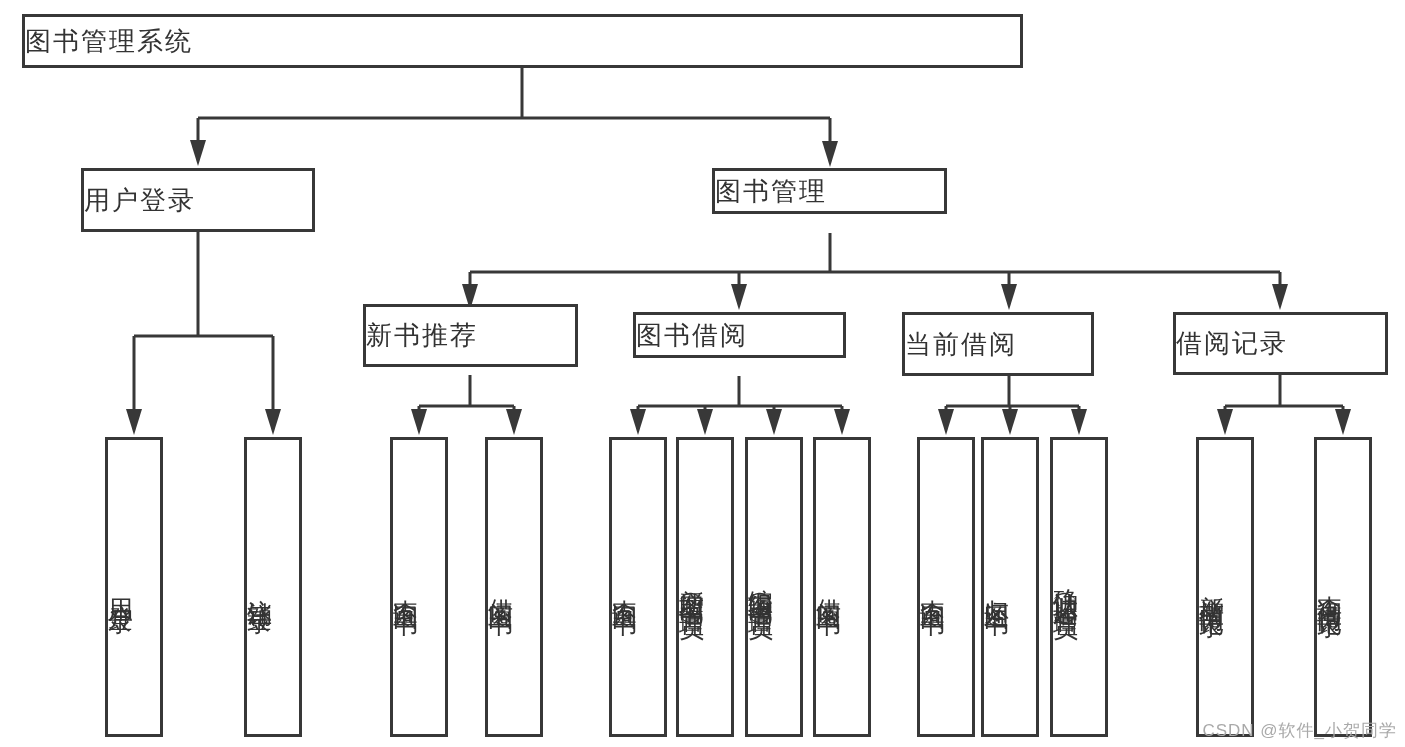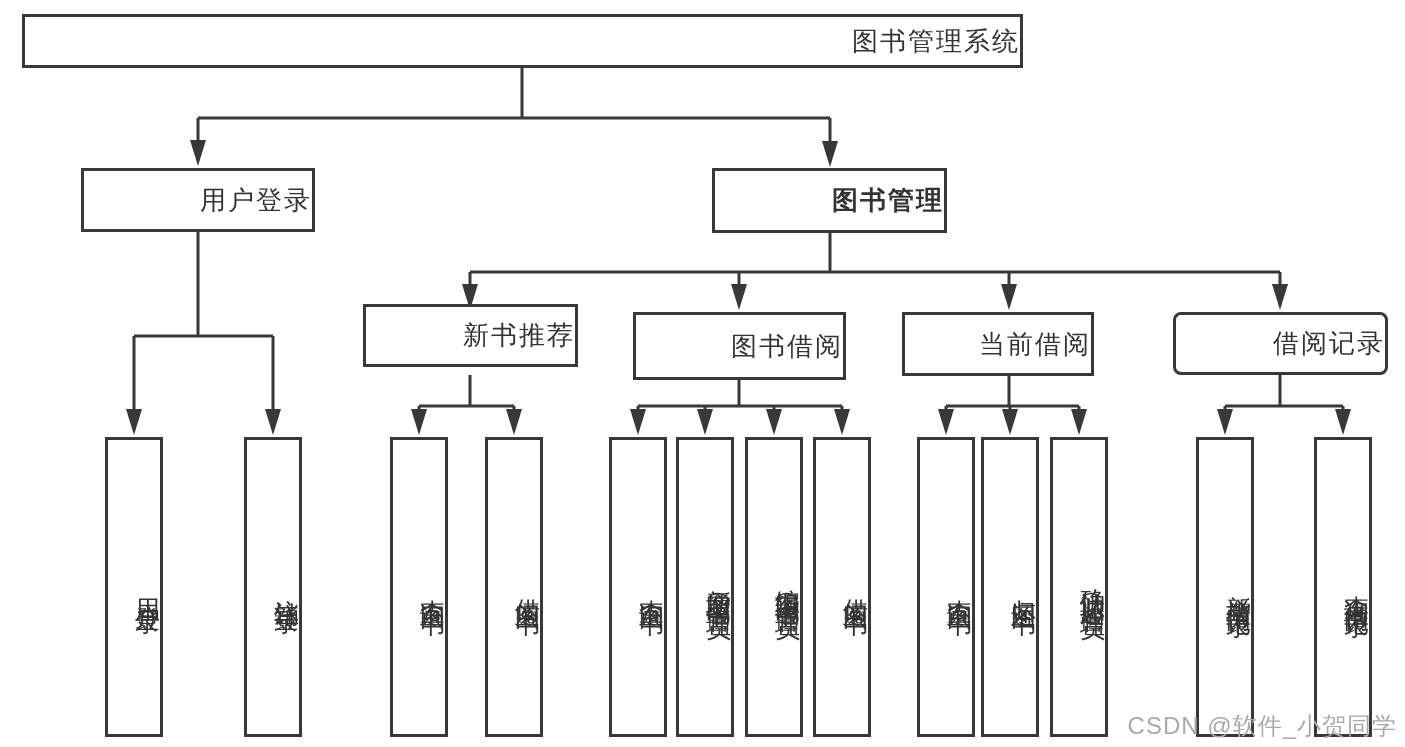--- a/index.html
+++ b/index.html
@@ -12,38 +12,38 @@
   }
   .wires{position:absolute;left:0;top:0;width:1405px;height:747px;}
   .node{
     position:absolute;
     box-sizing:border-box;
     background:#ffffff;
     border:3px solid #383838;
     color:#333333;
     display:flex;
     align-items:center;
-    justify-content:flex-end;
+    justify-content:flex-start;
     text-align:center;
   }
   .node.h{font-size:26px;letter-spacing:2px;}
   .node.root{font-size:26px;letter-spacing:2px;}
   .node.leaf span{
     writing-mode:vertical-rl;
     text-orientation:mixed;
     font-size:25px;
     line-height:1;
     letter-spacing:4px;
     white-space:nowrap;
   }
   .watermark{
     position:absolute;
     right:8px;
     bottom:5px;
-    font-size:24px;
+    font-size:17px;
     color:#a9a9a9;
     letter-spacing:1px;
     white-space:nowrap;
   }
 </style>
 </head>
 <body>
 
 <div class="stage">
 
@@ -90,34 +90,34 @@
     </g>
   </svg>
 
   <div class="node root" style="left:22px;top:14px;width:1001px;height:54px;">
     <span>图书管理系统</span>
   </div>
 
   <div class="node h" style="left:81px;top:168px;width:234px;height:64px;">
     <span>用户登录</span>
   </div>
-  <div class="node h" style="left:712px;top:168px;width:235px;height:65px;font-weight:bold;">
+  <div class="node h" style="left:712px;top:168px;width:235px;height:46px;">
     <span>图书管理</span>
   </div>
 
   <div class="node h" style="left:363px;top:304px;width:215px;height:63px;">
     <span>新书推荐</span>
   </div>
-  <div class="node h" style="left:633px;top:312px;width:213px;height:68px;">
+  <div class="node h" style="left:633px;top:312px;width:213px;height:46px;">
     <span>图书借阅</span>
   </div>
   <div class="node h" style="left:902px;top:312px;width:192px;height:64px;">
     <span>当前借阅</span>
   </div>
-  <div class="node h" style="left:1173px;top:312px;width:215px;height:63px;border-radius:8px;">
+  <div class="node h" style="left:1173px;top:312px;width:215px;height:63px;">
     <span>借阅记录</span>
   </div>
 
   <div class="node leaf" style="left:105px;top:437px;width:58px;height:300px;">
     <span>用户登录</span>
   </div>
   <div class="node leaf" style="left:244px;top:437px;width:58px;height:300px;">
     <span>注销登录</span>
   </div>
 

